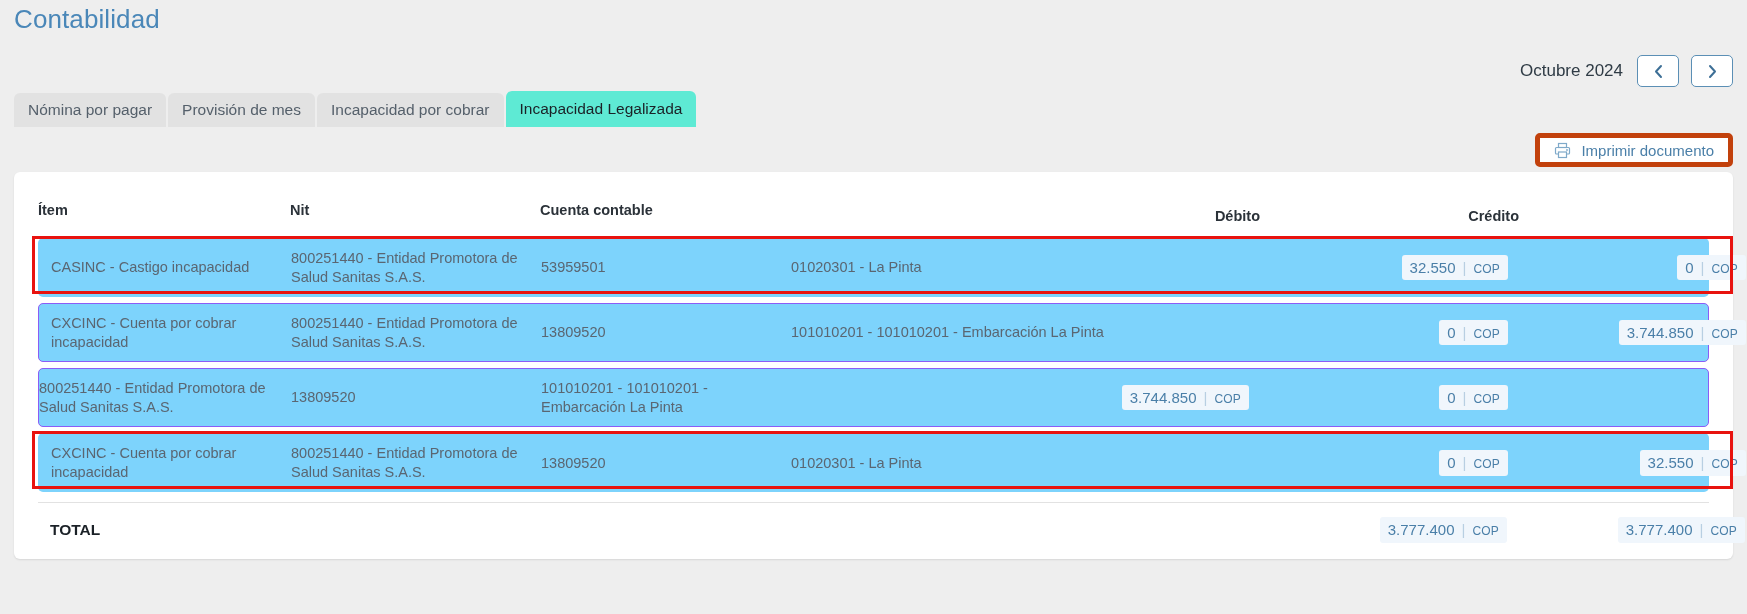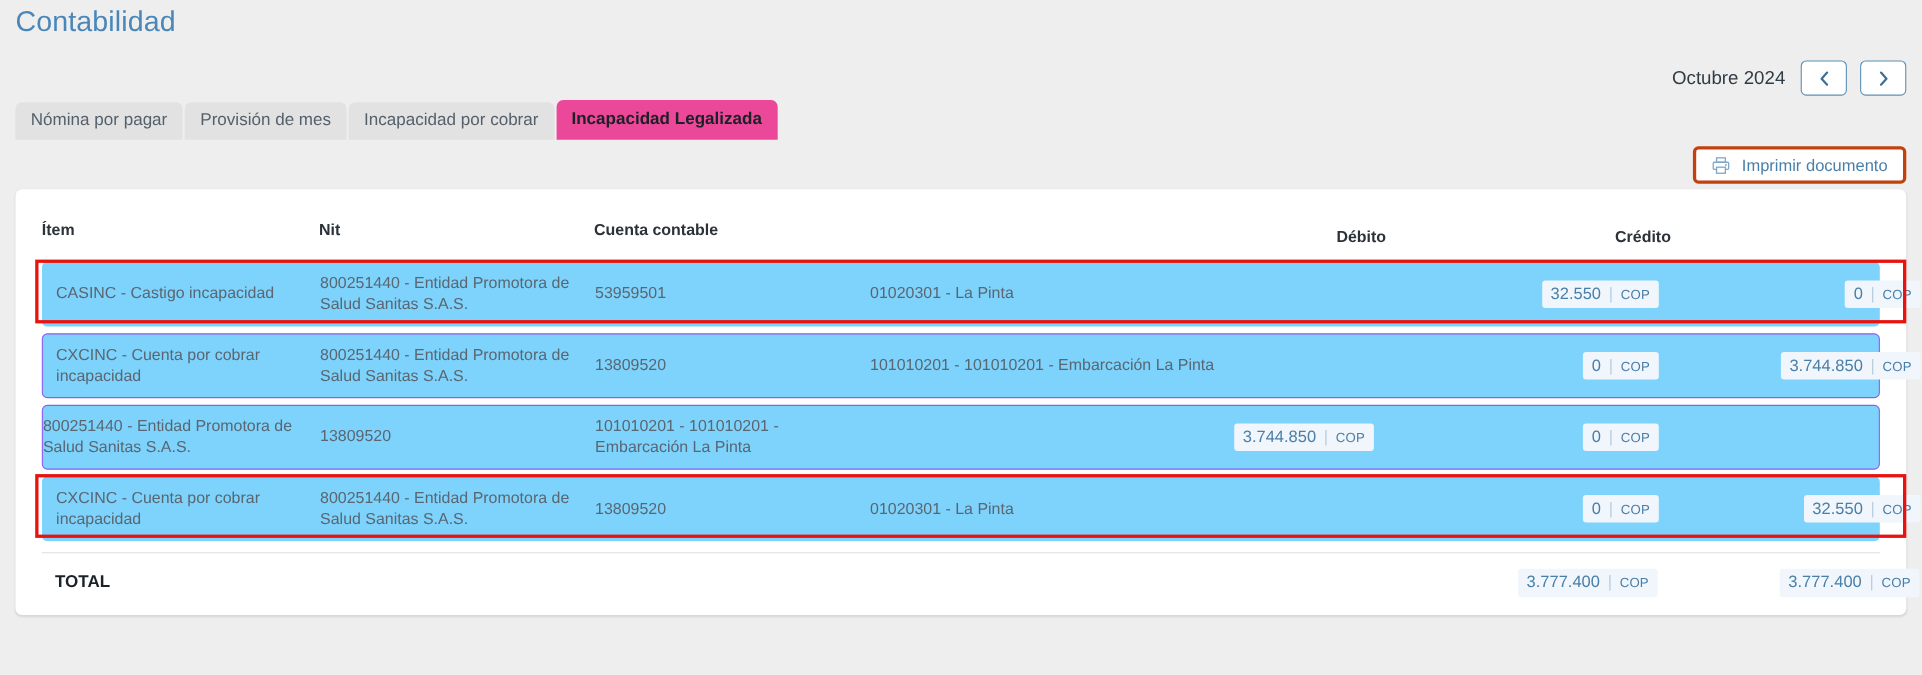--- a/index.html
+++ b/index.html
@@ -68,34 +68,34 @@
     align-items: center;
     font-size: 15.5px;
     color: #55606b;
     background: #e2e2e2;
     border-radius: 6px 6px 0 0;
     margin-right: 2px;
     cursor: pointer;
     white-space: nowrap;
   }
   .tab.active {
-    background: #ec4899;
+    background: #5eead4;
     color: #1b2127;
-    font-weight: bold;
+    font-weight: normal;
     height: 36px;
   }
 
   
   .print-btn {
     position: absolute;
     right: 14px;
     top: 133px;
     height: 34px;
     padding: 0 14px;
-    border: 3px solid #c2410c;
+    border: 5px solid #c2410c;
     border-radius: 5px;
     background: #ffffff;
     display: flex;
     align-items: center;
     gap: 10px;
     font-size: 15px;
     color: #4a7fa8;
     cursor: pointer;
   }
   .print-btn svg { display:block; }

